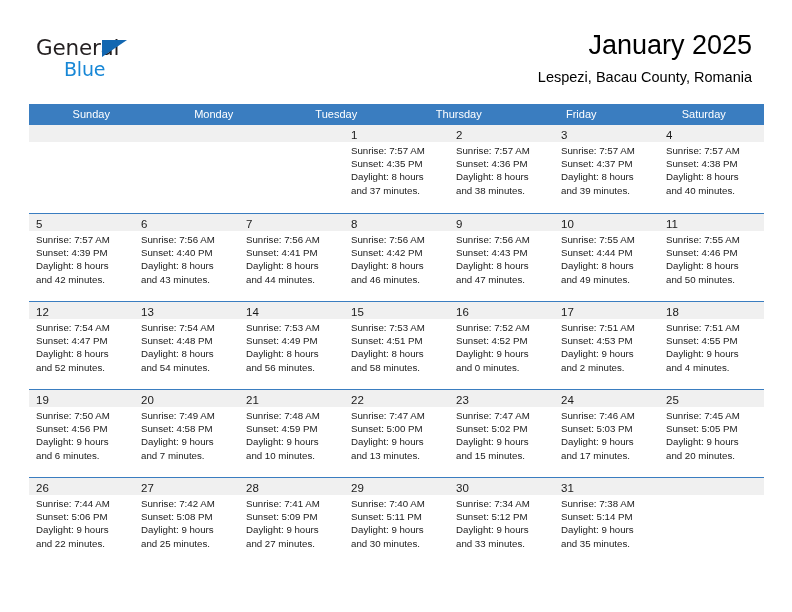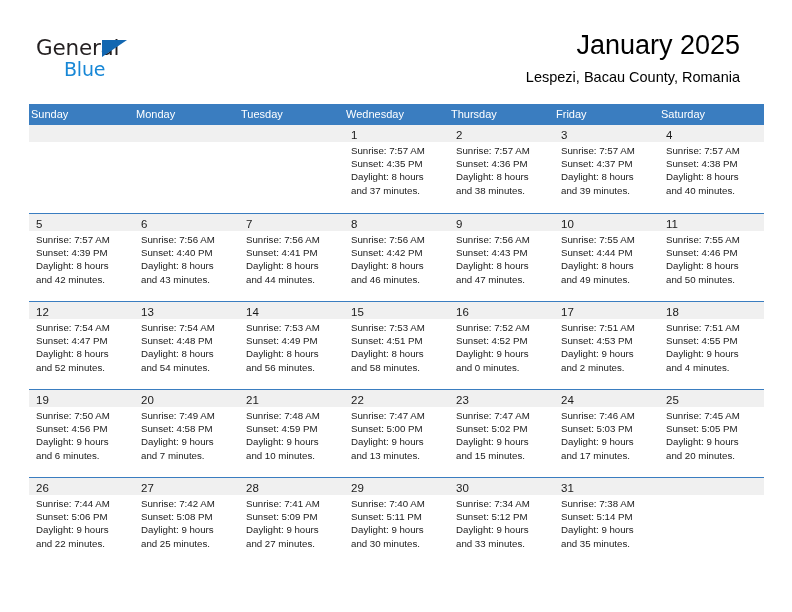--- a/index.html
+++ b/index.html
@@ -61,21 +61,21 @@
     left: 28px;
     top: 21px;
     font-size: 19px;
     letter-spacing: -0.2px;
     color: #1787d6;
     font-family: "DejaVu Sans", sans-serif;
     line-height: 24px;
   }
   .title-block {
     position: absolute;
-    right: 52px;
+    right: 40px;
     top: 28px;
     text-align: right;
     margin-left: 12px;
   }
   .cal-title {
     font-size: 27px;
     color: #000000;
     line-height: 34px;
     white-space: nowrap;
   }
@@ -104,20 +104,21 @@
   .dow {
     flex: 1 1 105px;
     width: 105px;
     box-sizing: border-box;
     color: #ffffff;
     font-size: 11px;
     line-height: 21px;
     padding-left: 2px;
     white-space: nowrap;
     overflow: hidden;
+    text-align: center;
   }
   .week {
     display: flex;
     width: 735px;
     border-top: 1.4px solid #3a7dc0;
     height: 88px;
     box-sizing: border-box;
   }
   .week.first {
     border-top: none;
@@ -170,21 +171,20 @@
       <div class="cal-subtitle">Lespezi, Bacau County, Romania</div>
     </div>
 
   </div>
 
   <div class="calendar">
     <div class="dow-row" id="dow-row">
         <div class="dow">Sunday</div>
         <div class="dow">Monday</div>
         <div class="dow">Tuesday</div>
-        <div class="dow">Wednesday</div>
         <div class="dow">Thursday</div>
         <div class="dow">Friday</div>
         <div class="dow">Saturday</div>
       </div>
     <div id="weeks-container">
         <div class="week first">
           <div class="cell empty">
             <div class="daynum-band"><span class="daynum"></span></div>
           </div>
           <div class="cell empty">

